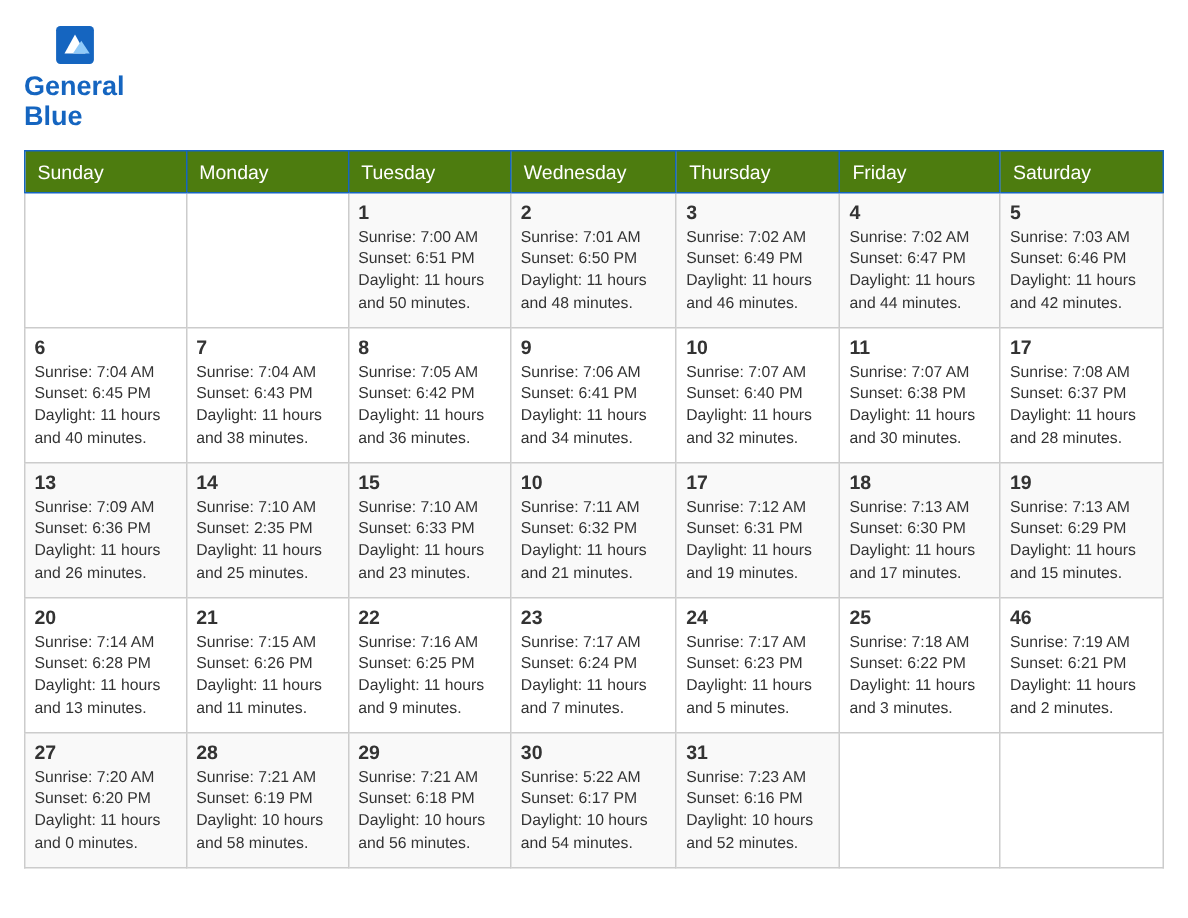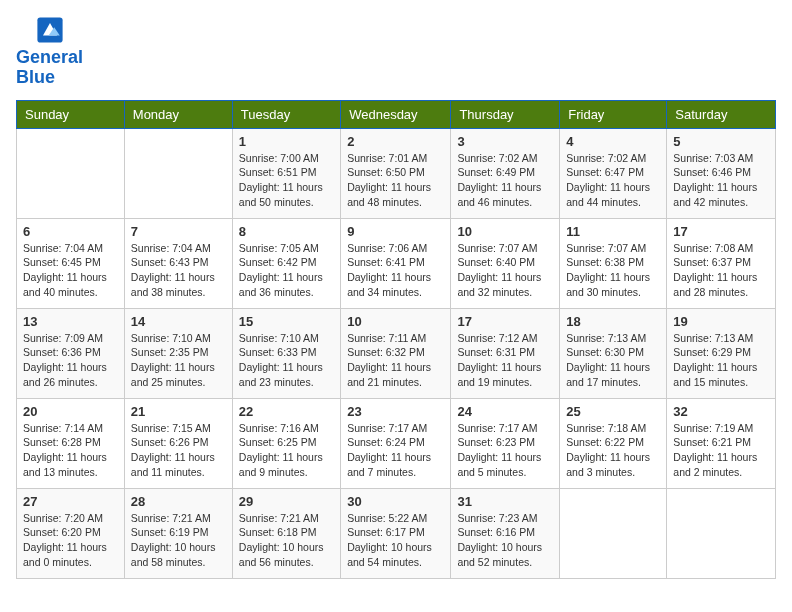--- a/index.html
+++ b/index.html
@@ -273,21 +273,21 @@
 Sunset: 6:23 PM
 Daylight: 11 hours and 5 minutes.</div>
         </td>
         <td>
           <span class="day-num">25</span>
           <div class="day-info">Sunrise: 7:18 AM
 Sunset: 6:22 PM
 Daylight: 11 hours and 3 minutes.</div>
         </td>
         <td>
-          <span class="day-num">32</span>
+          <span class="day-num">46</span>
           <div class="day-info">Sunrise: 7:19 AM
 Sunset: 6:21 PM
 Daylight: 11 hours and 2 minutes.</div>
         </td>
       </tr>
       <tr>
         <td>
           <span class="day-num">27</span>
           <div class="day-info">Sunrise: 7:20 AM
 Sunset: 6:20 PM

